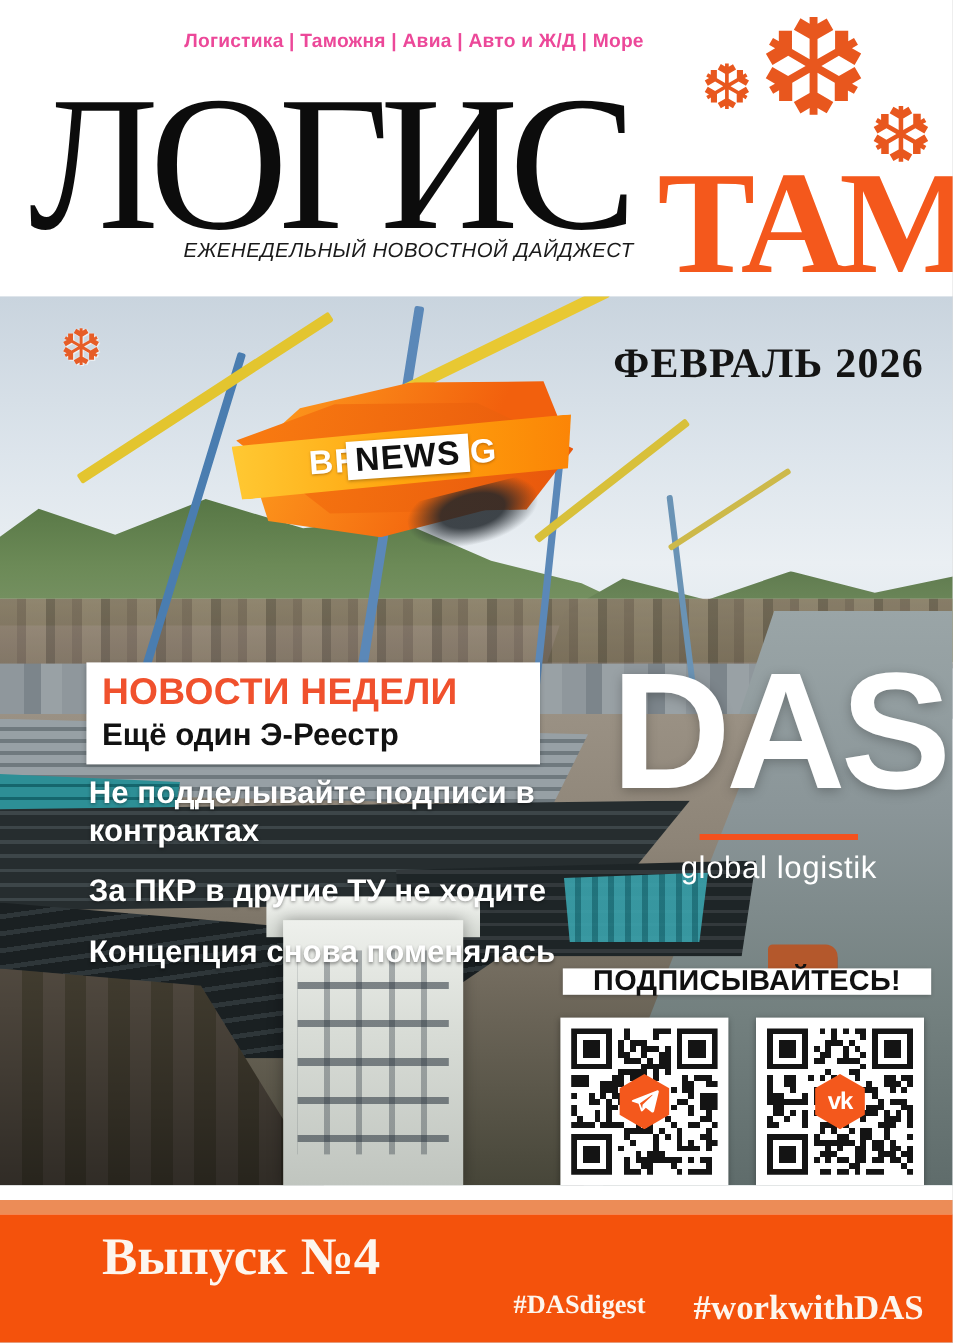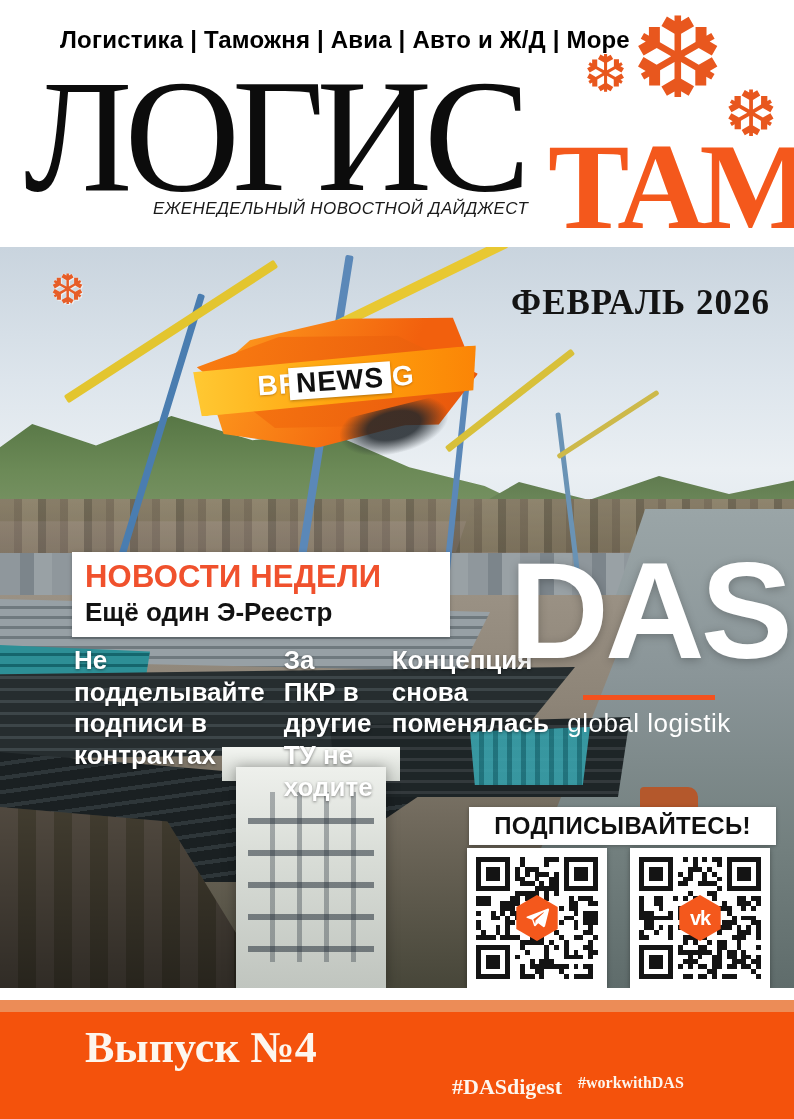--- a/index.html
+++ b/index.html
@@ -2,21 +2,21 @@
 <html><head>
 <meta charset="utf-8">
 <style>
   * { margin:0; padding:0; box-sizing:border-box; }
   body { background:#888; font-family:"Liberation Sans", sans-serif; }
   .page { position:relative; width:794px; height:1119px; margin:0 auto; background:#ffffff; overflow:hidden; }
 
   
   .masthead { position:absolute; top:0; left:0; width:794px; height:247px; background:#fff; }
   .topnav { position:absolute; top:26px; left:0; width:690px; text-align:center;
-            font-size:24px; font-weight:700; color:#000000; letter-spacing:.2px; }
+            font-size:16px; font-weight:700; color:#ec4899; letter-spacing:.2px; }
   .logo-black { position:absolute; left:24px; top:56px; font-family:"Liberation Serif", serif;
                 font-size:160px; line-height:1; font-weight:400; letter-spacing:-8px; color:#0c0c0c; }
   .logo-orange { position:absolute; left:548px; top:126px; font-family:"Liberation Serif", serif;
                  font-size:122px; line-height:1; font-weight:700; letter-spacing:-6px; color:#f4581c; }
   .tagline { position:absolute; left:153px; top:199px; font-size:17px; font-style:italic;
              font-weight:400; letter-spacing:.4px; color:#1a1a1a; }
   .flake { position:absolute; font-family:"DejaVu Sans", sans-serif; color:#e8571e; line-height:1;
            text-shadow:0 0 1px #fff, 1px 1px 0 rgba(255,255,255,.6); }
   .flake-s1 { left:584px; top:48px;  font-size:52px; }
   .flake-big{ left:631px; top:2px;   font-size:112px; }
@@ -107,56 +107,56 @@
     text-shadow:0 1px 2px rgba(120,60,0,.45); }
   .bn-news { background:#fff; color:#101010; font-size:28px; font-weight:800; letter-spacing:1px;
     padding:0 7px; margin-left:8px; box-shadow:0 1px 3px rgba(0,0,0,.3); }
 
   
   .newsbox { left:72px; top:305px; width:378px; background:#fff; padding:7px 13px 9px;
              box-shadow:0 1px 4px rgba(0,0,0,.25); }
   .newsbox .kicker { position:static; display:block; color:#f0512d; font-size:31px; font-weight:800; letter-spacing:.2px; }
   .newsbox .headline { position:static; display:block; color:#121212; font-size:26px; font-weight:800; margin-top:2px; }
 
-  .headlines { left:74px; top:398px; width:408px; display:flex; flex-direction:row; gap:19px; }
+  .headlines { left:74px; top:398px; width:408px; display:flex; flex-direction:column; gap:19px; }
   .headlines .item { position:static; color:#fff; font-size:26px; font-weight:800; line-height:1.22;
     text-shadow:0 1px 3px rgba(0,0,0,.45); }
 
   
   .das { left:503px; top:294px; width:292px; text-align:center; color:#fff; }
   .das * { position:static; }
   .das-name { display:block; font-size:138px; line-height:1; font-weight:800; letter-spacing:-4px;
     text-shadow:0 2px 10px rgba(0,0,0,.25); }
   .das-rule { display:block; width:132px; height:5px; background:#f4511e; margin:16px auto 8px; }
   .das-tag { display:block; font-size:26px; font-weight:500; letter-spacing:.5px; }
 
   
-  .subscribe { left:469px; top:560px; width:307px; height:38px; background:#fff;
+  .subscribe { left:469px; top:560px; width:307px; height:22px; background:#fff;
     display:flex; align-items:center; justify-content:center;
     font-size:24px; font-weight:800; color:#101010; letter-spacing:.3px;
     box-shadow:0 1px 4px rgba(0,0,0,.3); }
   .qr { top:601px; width:140px; height:140px; background:#fff; padding:9px;
         box-shadow:0 1px 5px rgba(0,0,0,.35); }
   .qr-left { left:467px; } .qr-right { left:630px; }
   .qr-canvas { position:relative; width:100%; height:100%; }
   .qr-badge { position:absolute; left:50%; top:50%; width:46px; height:46px; transform:translate(-50%,-50%);
     background:#f4581c; clip-path:polygon(50% 0,95% 26%,95% 74%,50% 100%,5% 74%,5% 26%);
     display:flex; align-items:center; justify-content:center; }
   .qr-badge svg { width:26px; height:26px; }
   .vk-label { color:#fff; font-weight:800; font-size:20px; letter-spacing:-1px; }
 
   
   .gap-white { position:absolute; top:988px; left:0; width:794px; height:12px; background:#fff; }
   .band-light { position:absolute; top:1000px; left:0; width:794px; height:12px; background:#ec8c57; }
   .footer { position:absolute; top:1012px; left:0; width:794px; height:107px; background:#f4520c;
             font-family:"Liberation Serif", serif; color:#fdf6ee; }
   .issue { position:absolute; left:85px; top:10px; font-size:44px; font-weight:700; }
   .dates { position:absolute; left:85px; top:62px; font-size:22px; font-weight:700; letter-spacing:.2px; }
-  .tag1 { position:absolute; left:452px; top:62px; font-size:22px; font-weight:700; }
-  .tag2 { position:absolute; left:578px; top:62px; font-size:16px; font-weight:700; }
+  .tag1 { position:absolute; left:428px; top:62px; font-size:22px; font-weight:700; }
+  .tag2 { position:absolute; left:578px; top:62px; font-size:29px; font-weight:700; }
 </style>
 </head>
 <body>
 
 <div class="page">
 
   <div class="masthead">
     <div class="topnav">Логистика | Таможня | Авиа | Авто и Ж/Д | Море</div>
     <div class="logo-black">ЛОГИС</div>
     <div class="logo-orange">ТАМ</div>

